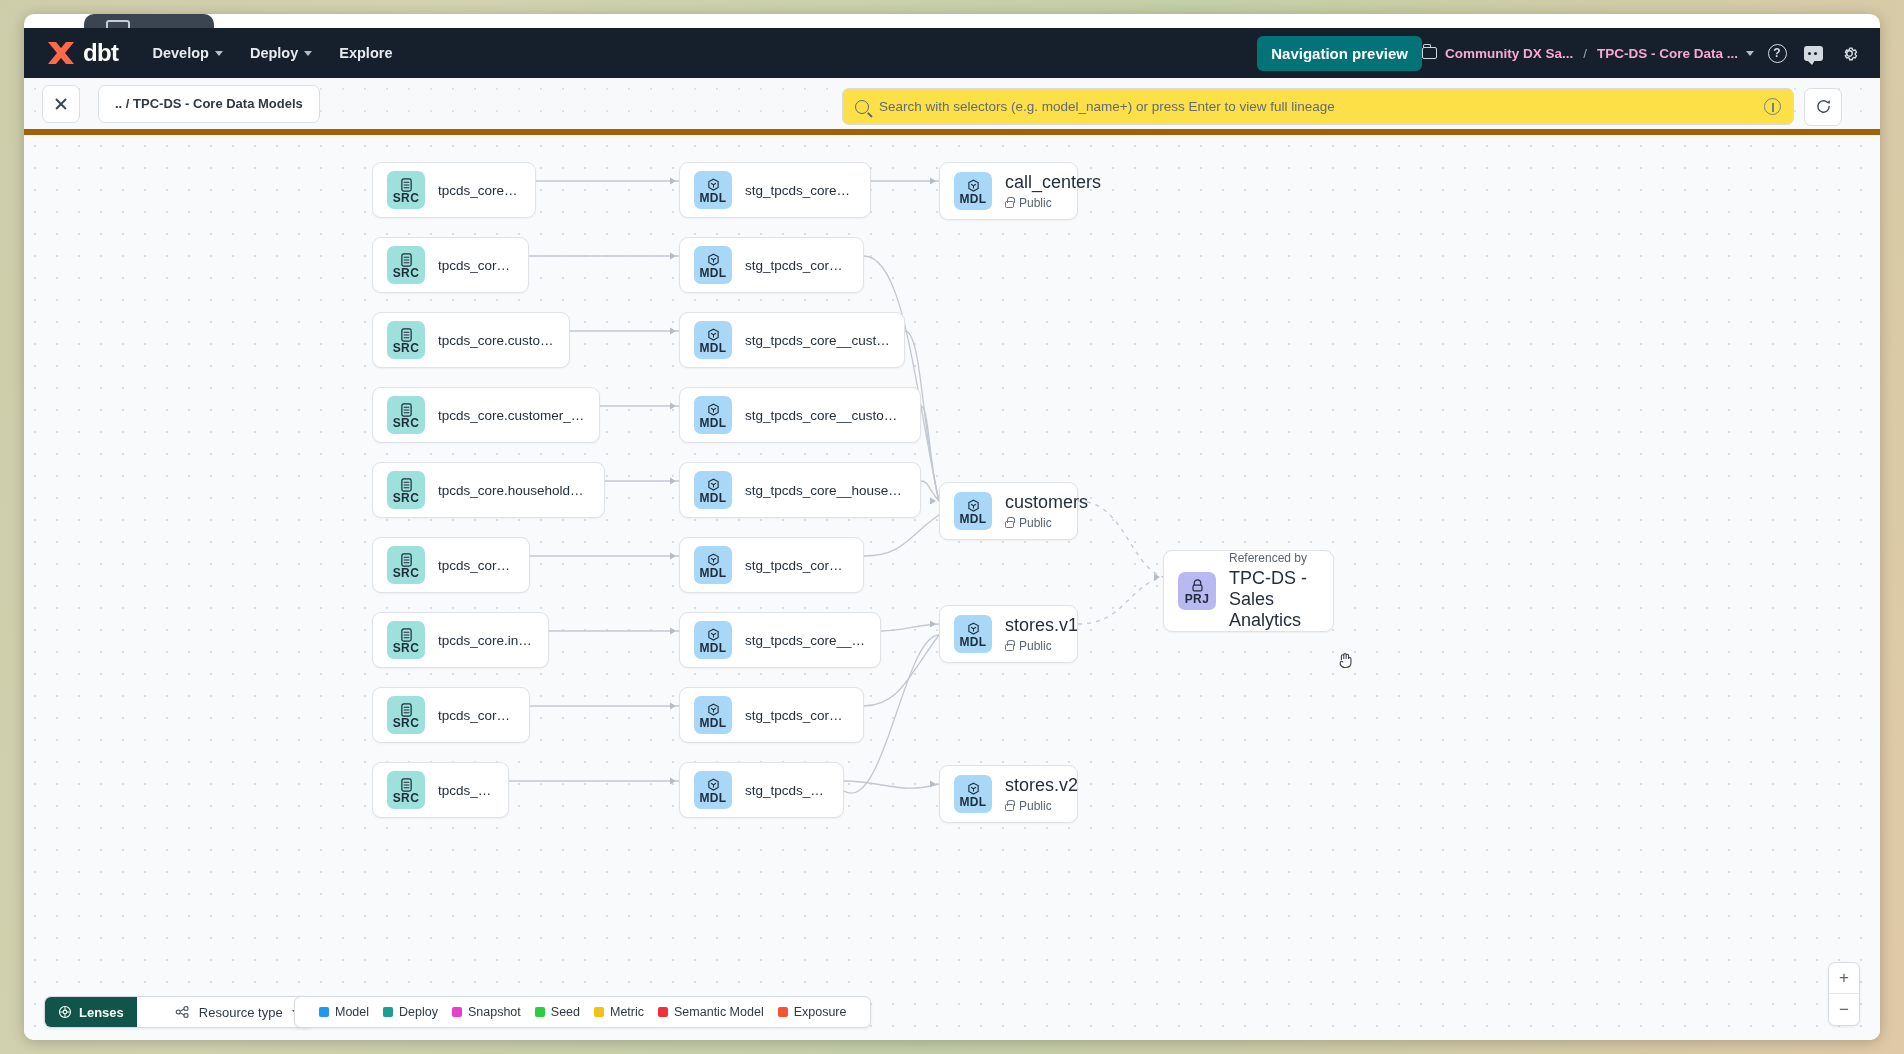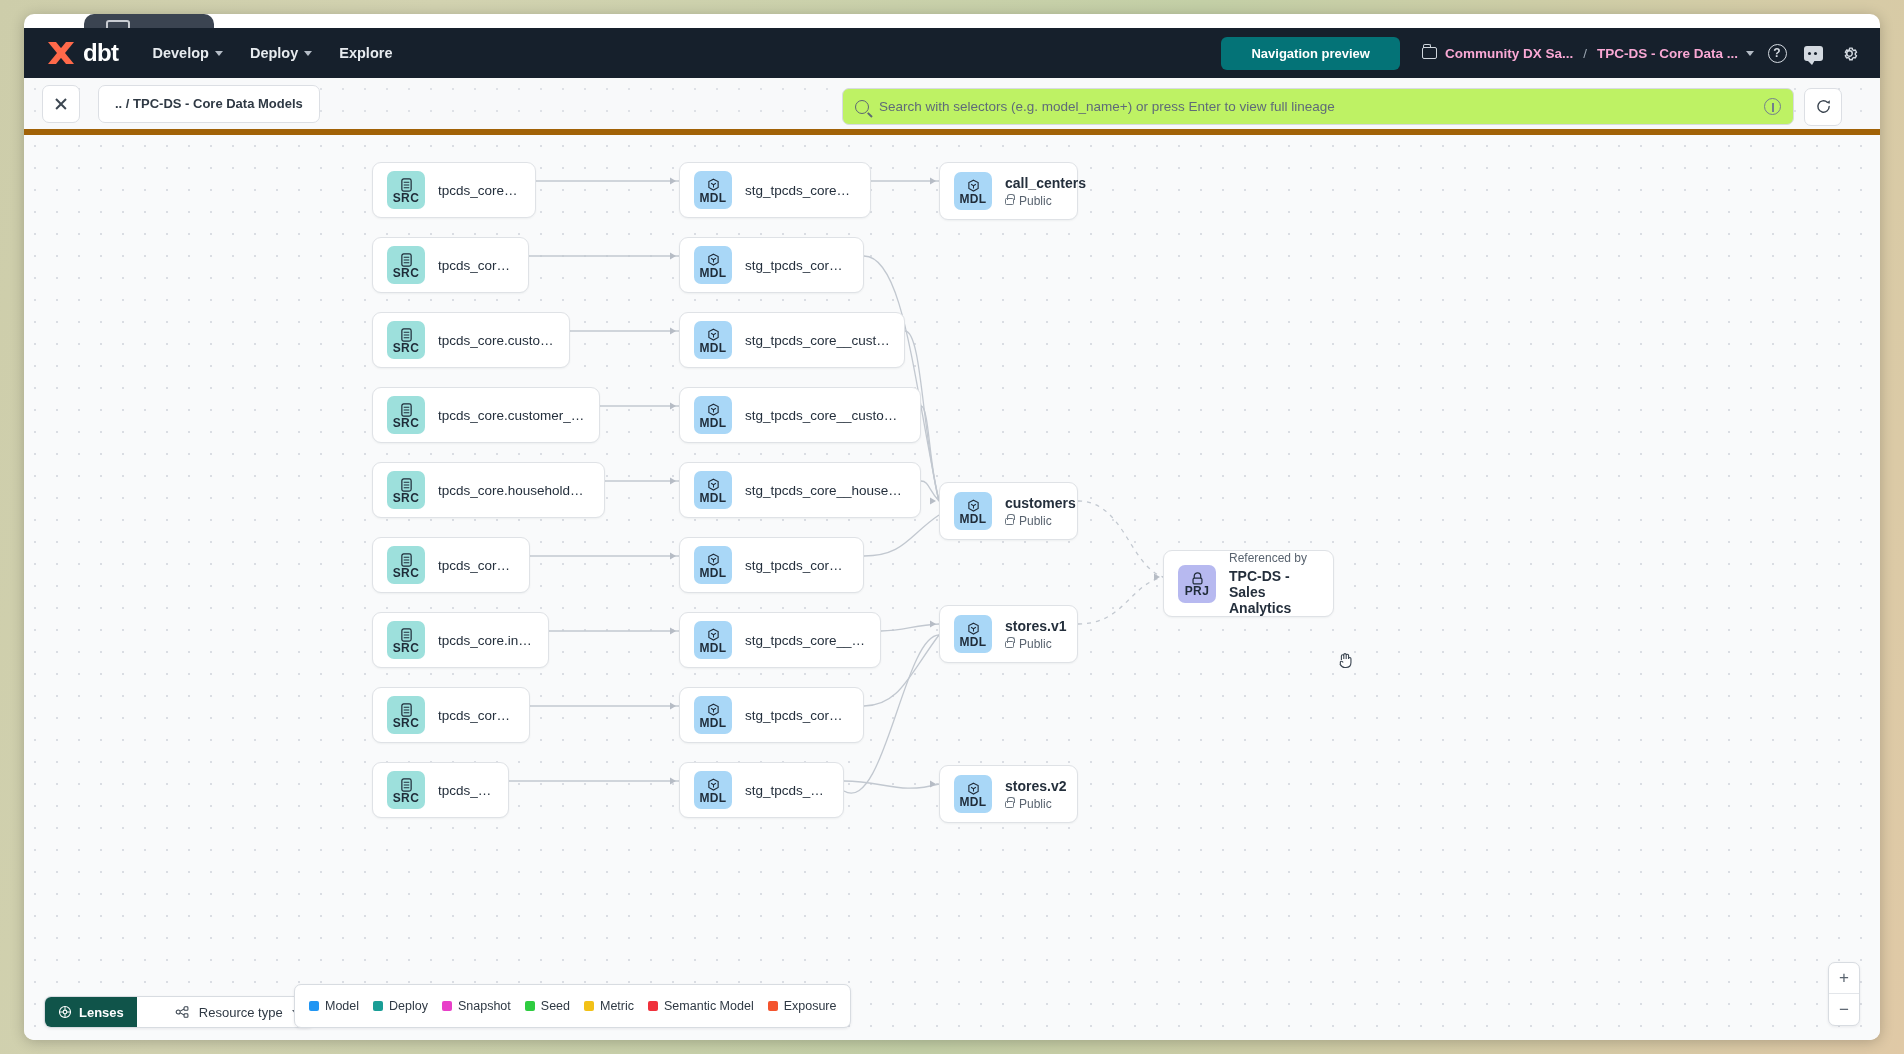--- a/index.html
+++ b/index.html
@@ -56,22 +56,22 @@
   .logo-text { font-size: 24px; font-weight: 700; letter-spacing: -0.6px; color:#fff;}
   .navlink {
     font-size: 14.5px; font-weight: 600; color: #e7ebef;
     margin-right: 27px; display: flex; align-items: center; gap: 6px;
     cursor: pointer;
   }
   .chev { width:0;height:0;border-left:4.5px solid transparent;border-right:4.5px solid transparent;
           border-top:5px solid #b4bcc6; display:inline-block; }
   .spacer { flex: 1; }
   .navpreview {
-    background: #047377; color:#fff; font-size: 13px; font-weight: 700;
-    padding: 9px 30px; border-radius: 6px; cursor: pointer; margin-right: 22px;
+    background: #047377; color:#fff; font-size: 15px; font-weight: 700;
+    padding: 9px 14px; border-radius: 6px; cursor: pointer; 
   }
   .crumbs { display:flex; align-items:center; gap:8px; font-size:13.5px; font-weight:700;}
   .crumbs .folder {
     width:15px;height:12px;border:1.6px solid #cfd6dd;border-radius:2px;position:relative;
   }
   .crumbs .folder::before{
     content:"";position:absolute;left:0;top:-4px;width:6px;height:3px;
     border:1.6px solid #cfd6dd;border-bottom:none;border-radius:2px 2px 0 0;
   }
   .crumb-sep { color:#9aa4b0; font-weight:400; margin:0 2px;}
@@ -116,21 +116,21 @@
     margin-left:18px; height:38px; min-width:178px;
     border:1px solid #dcdfe4;border-radius:7px;background:#fff;
     display:flex;align-items:center;justify-content:center;padding:0 16px;
     font-size:13px;font-weight:600;color:#2c3views;color:#2f3944;cursor:pointer;white-space:nowrap;
   }
   .search-wrap {
     position:absolute; left:818px; top:10px; width:1000px; height:37px;
     display:flex; align-items:center; gap:10px;
   }
   .searchbox {
-    flex:1; height:37px; border:1px solid #d7dbe0; border-radius:7px; background:#bef264;
+    flex:1; height:37px; border:1px solid #d7dbe0; border-radius:7px; background:#fde047;
     display:flex;align-items:center;padding:14px 12px;gap:10px;
   }
   .mag { width:14px;height:14px;border:1.7px solid #5c6773;border-radius:50%;position:relative;flex:none;}
   .mag::after{content:"";position:absolute;right:-5px;bottom:-3px;width:6px;height:1.7px;background:#5c6773;transform:rotate(45deg);}
   .search-ph { font-size:13.5px;color:#5f6b78; flex:1; }
   .info-ico { width:17px;height:17px;border:1.5px solid #737f8c;border-radius:50%;position:relative;flex:none;cursor:pointer;}
   .info-ico::after{content:"";position:absolute;left:7px;top:3.5px;width:1.6px;height:9px;background:#737f8c;}
   .refresh-btn{
     width:38px;height:38px;border:1px solid #dcdfe4;border-radius:7px;background:#fff;
     display:flex;align-items:center;justify-content:center;cursor:pointer;flex:none;
@@ -161,21 +161,21 @@
     width:38px;height:38px;border-radius:7px;flex:none;
     display:flex;flex-direction:column;align-items:center;justify-content:center;gap:0px;
   }
   .badge.src{ background:#9de0dc; }
   .badge.mdl{ background:#a9d7f7; }
   .badge.prj{ background:#b7b9f0; }
   .badge .bico { height:15px; display:flex;align-items:center;justify-content:center;}
   .badge .btxt{ font-size:12px;font-weight:700;color:#1f2b38;letter-spacing:.4px;line-height:10px;}
   .nlabel { font-size:13.5px; color:#242f3c; white-space:nowrap; overflow:hidden; text-overflow:ellipsis;}
   .ntwo { display:flex; flex-direction:column; gap:3px; }
-  .ntitle{ font-size:14px;color:#242f3c;font-weight:bold;}
+  .ntitle{ font-size:18px;color:#242f3c;}
   .nsub{ font-size:12px;color:#59636f;display:flex;align-items:center;gap:5px;}
   .lock{ width:9px;height:7px;border:1.3px solid #6c7681;border-radius:1.5px;position:relative;flex:none;margin-top:2px;}
   .lock::before{content:"";position:absolute;left:0.5px;top:-5px;width:6px;height:5px;
     border:1.3px solid #6c7681;border-bottom:none;border-radius:3px 3px 0 0;}
   .nsub-small{font-size:12px;color:#59636f;}
 
   
   .grab-cursor{position:absolute;left:1311px;top:514px;width:22px;height:22px;}
 
   
@@ -188,22 +188,22 @@
   }
   .lenses-btn{
     background:#10544a;color:#fff;display:flex;align-items:center;gap:7px;
     padding:0 13px;font-size:13px;font-weight:700;cursor:pointer;
   }
   .res-btn{
     display:flex;align-items:center;gap:9px;padding:0 13px;font-size:13px;color:#2f3944;
     cursor:pointer;background:#fff;
   }
   .legend{
-    position:absolute;left:270px;bottom:12px;height:44px;
-    display:flex;align-items:center;gap:14px;padding:0 14px;
+    position:absolute;left:270px;bottom:12px;height:32px;
+    display:flex;align-items:center;gap:14px;padding:0 24px;
     border:1px solid #d8dce1;border-radius:7px;background:#fff;pointer-events:auto;
     box-shadow:0 1px 3px rgba(20,30,45,.08);
   }
   .lg-item{display:flex;align-items:center;gap:6px;font-size:12.5px;color:#2f3944;white-space:nowrap;}
   .sw{width:10px;height:10px;border-radius:2px;flex:none;}
   .zoomctl{
     position:absolute;right:20px;bottom:14px;width:32px;
     border:1px solid #d8dce1;border-radius:7px;background:#fff;overflow:hidden;pointer-events:auto;
     box-shadow:0 1px 3px rgba(20,30,45,.08);
   }

